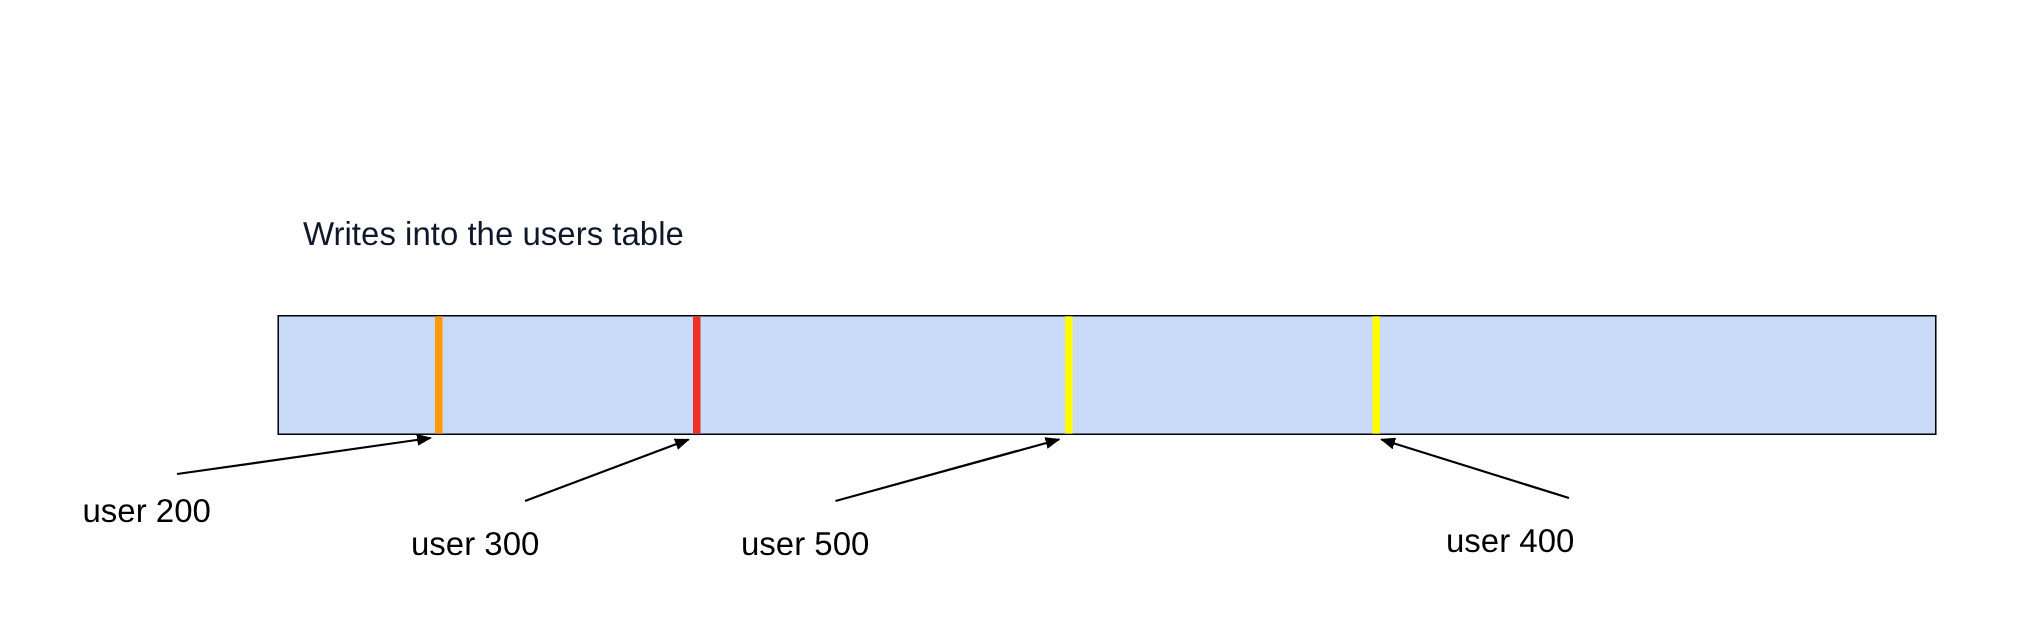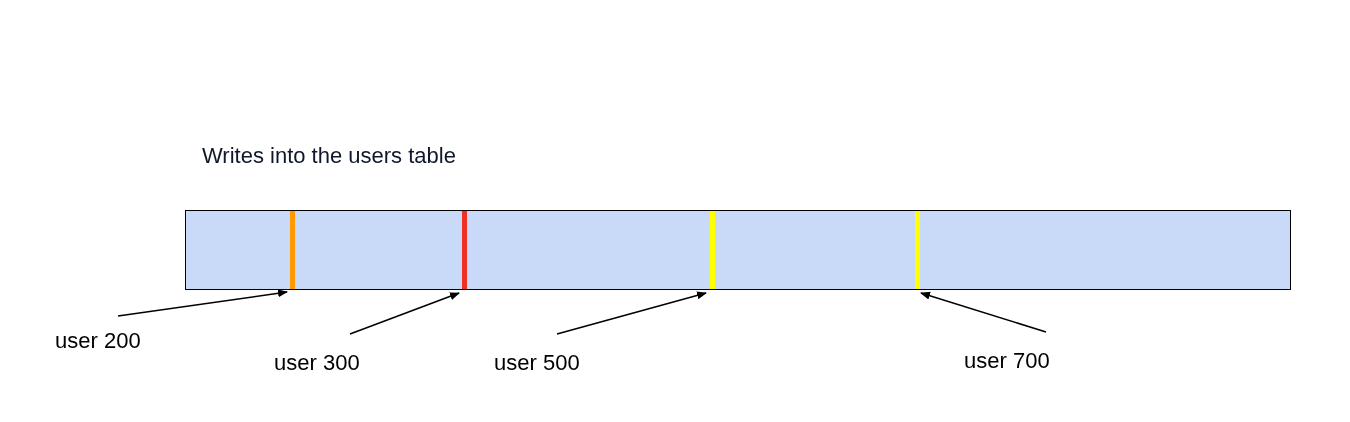--- a/index.html
+++ b/index.html
@@ -85,14 +85,14 @@
       <div class="marker" style="left: 104px; background: rgb(255, 153, 0);"></div>
       <div class="marker" style="left: 276px; background: rgb(238, 49, 36);"></div>
       <div class="marker" style="left: 524px; background: rgb(255, 255, 0);"></div>
       <div class="marker" style="left: 729px; background: rgb(255, 255, 0);"></div>
     </div>
 
 
 <div class="user-label" style="left: 55px; top: 328px;">user 200</div>
     <div class="user-label" style="left: 274px; top: 350px;">user 300</div>
     <div class="user-label" style="left: 494px; top: 350px;">user 500</div>
-    <div class="user-label" style="left: 964px; top: 348px;">user 700</div>
+    <div class="user-label" style="left: 964px; top: 348px;">user 400</div>
   </div>
 
 </body></html>

